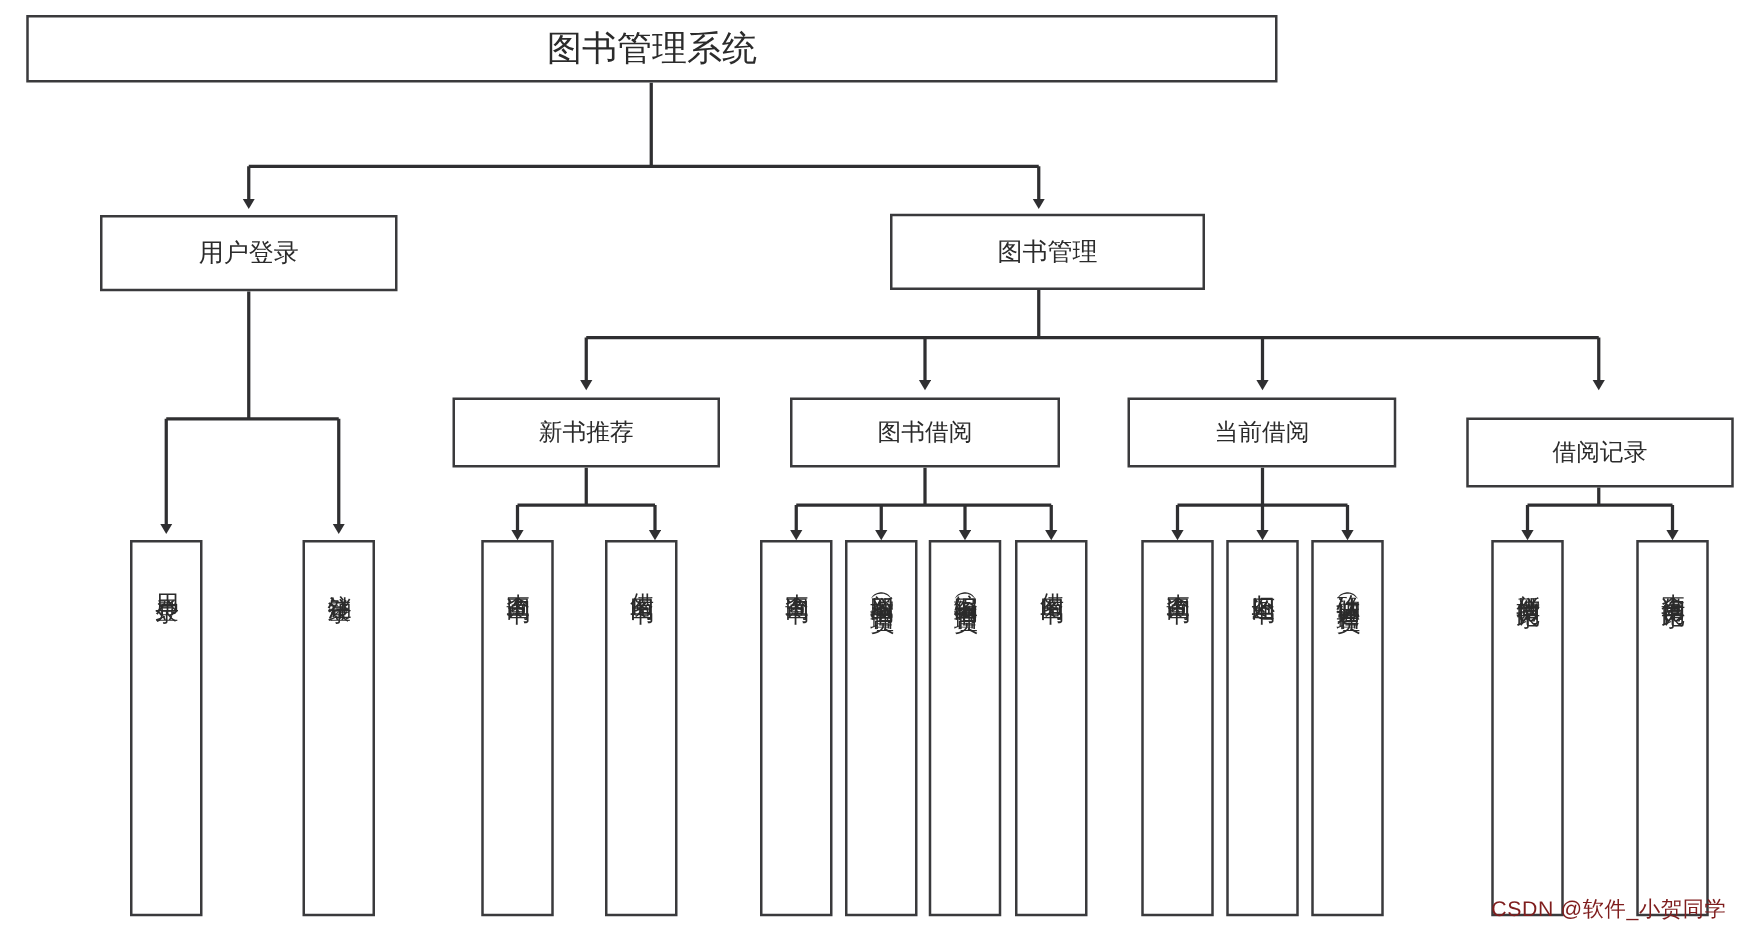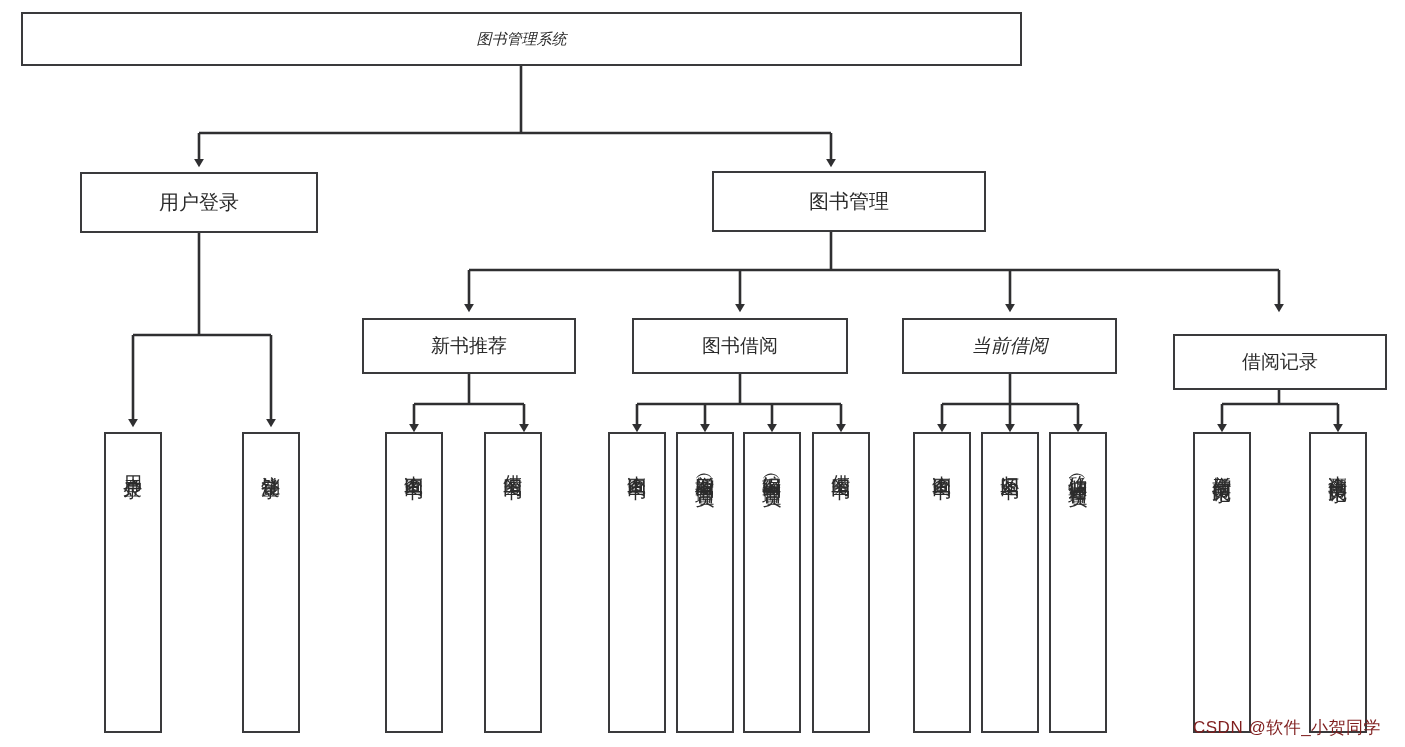--- a/index.html
+++ b/index.html
@@ -1,21 +1,21 @@
 <!DOCTYPE html>
 <html><head>
 <meta charset="utf-8">
 <style>
   html,body{margin:0;padding:0;background:#ffffff;}
   body{width:1405px;height:747px;overflow:hidden;font-family:"Liberation Sans","DejaVu Sans",sans-serif;}
   #stage{position:relative;width:1405px;height:747px;background:#fff;}
   svg#wires{position:absolute;left:0;top:0;width:1405px;height:747px;pointer-events:none;}
   .node{position:absolute;box-sizing:border-box;background:#ffffff;border:2.5px solid #3a3a3c;
         display:flex;align-items:center;justify-content:center;color:#2b2b2b;}
-  .node.level1{font-size:15px;font-style:italic;}
+  .node.level1{font-size:28px;}
   .node.level2{font-size:20px;}
   .node.level3{font-size:19px;}
   .leaf{position:absolute;box-sizing:border-box;background:#ffffff;border:2.5px solid #3a3a3c;
         display:flex;align-items:flex-start;justify-content:center;padding-top:26px;color:#2b2b2b;}
   .leaf .vtext{writing-mode:vertical-rl;text-orientation:upright;font-size:19px;line-height:1.45;
         letter-spacing:2px;white-space:nowrap;}
   .watermark{position:absolute;color:#7f1d1d;font-size:17px;letter-spacing:.5px;white-space:nowrap;}
 </style>
 </head>
 <body>
@@ -68,25 +68,25 @@
       <path d="M1279,374 L1279,404"></path>
       <path d="M1222,404 L1338,404"></path>
       <path d="M1222,404 L1222,428" marker-end="url(#arrow)"></path>
       <path d="M1338,404 L1338,428" marker-end="url(#arrow)"></path>
     </g>
   </svg>
 
   <div class="node level1" style="left:21px;top:12px;width:1001px;height:54px;">图书管理系统</div>
 
   <div class="node level2" style="left:80px;top:172px;width:238px;height:61px;">用户登录</div>
-  <div class="node level2" style="left:712px;top:171px;width:274px;height:61px;">图书管理</div>
+  <div class="node level2" style="left:712px;top:171px;width:252px;height:61px;">图书管理</div>
 
   <div class="node level3" style="left:632px;top:318px;width:216px;height:56px;">图书借阅</div>
   <div class="node level3" style="left:362px;top:318px;width:214px;height:56px;">新书推荐</div>
-  <div class="node level3" style="left:902px;top:318px;width:215px;height:56px;font-style:italic;">当前借阅</div>
+  <div class="node level3" style="left:902px;top:318px;width:215px;height:56px;">当前借阅</div>
   <div class="node level3" style="left:1173px;top:334px;width:214px;height:56px;">借阅记录</div>
 
   <div class="leaf" style="left:104px;top:432px;width:58px;height:301px;">
     <span class="vtext">用户登录</span>
   </div>
   <div class="leaf" style="left:242px;top:432px;width:58px;height:301px;">
     <span class="vtext">注销登录</span>
   </div>
 
   <div class="leaf" style="left:385px;top:432px;width:58px;height:301px;">

